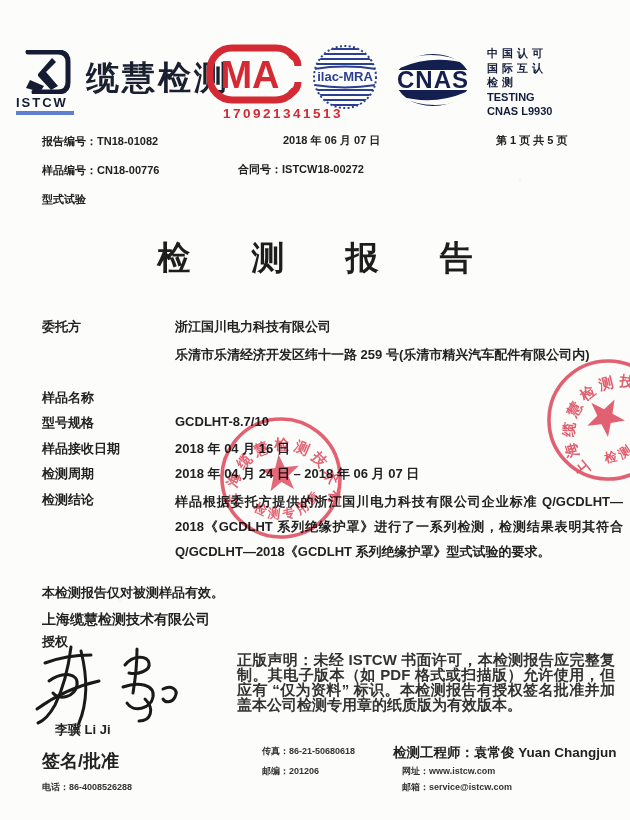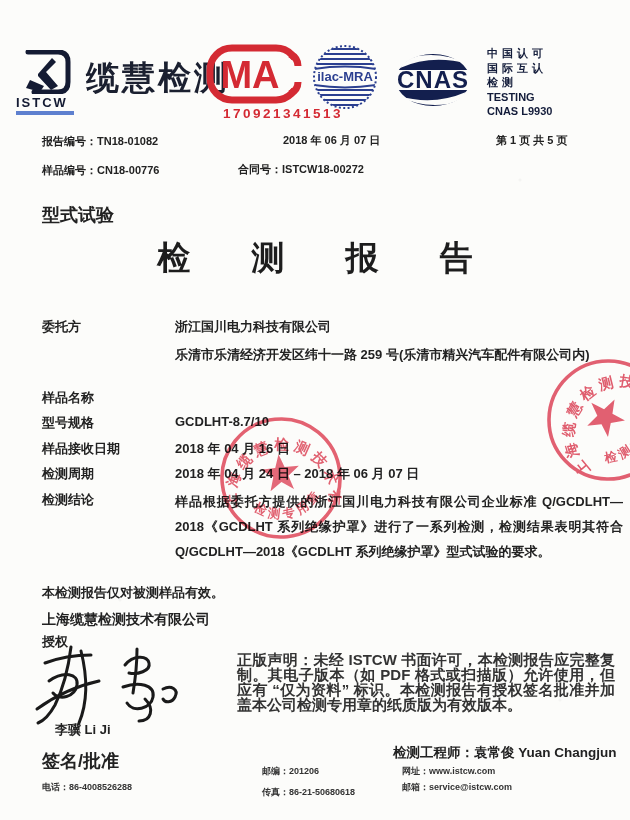--- a/index.html
+++ b/index.html
@@ -89,21 +89,21 @@
     <div class="cn">检测</div>
     <div>TESTING</div>
     <div>CNAS L9930</div>
   </div>
 
   <div class="abs meta" style="left:42px;top:134px;">报告编号：TN18-01082</div>
   <div class="abs meta" style="left:283px;top:133px;">2018 年 06 月 07 日</div>
   <div class="abs meta" style="left:496px;top:133px;">第 1 页 共 5 页</div>
   <div class="abs meta" style="left:42px;top:163px;">样品编号：CN18-00776</div>
   <div class="abs meta" style="left:238px;top:162px;">合同号：ISTCW18-00272</div>
-  <div class="abs meta" style="left:42px;top:192px;font-size:18px;margin-top:11px;">型式试验</div>
+  <div class="abs meta" style="left:42px;top:192px;font-size:11px;">型式试验</div>
 
   <div class="abs" id="title">检 测 报 告</div>
 
   <div class="abs flabel" style="top:318px;">委托方</div>
   <div class="abs fvalue" style="top:318px;">浙江国川电力科技有限公司</div>
   <div class="abs fvalue" style="top:346px;">乐清市乐清经济开发区纬十一路 259 号(乐清市精兴汽车配件有限公司内)</div>
 
   <div class="abs flabel" style="top:389px;">样品名称</div>
 
   <div class="abs flabel" style="top:414px;">型号规格</div>
@@ -138,21 +138,21 @@
   </svg>
 
   <div class="abs" id="disclaimer">正版声明：未经 ISTCW 书面许可，本检测报告应完整复制。其电子版本（如 PDF 格式或扫描版）允许使用，但应有 “仅为资料” 标识。本检测报告有授权签名批准并加盖本公司检测专用章的纸质版为有效版本。</div>
 
   <div class="abs cjk" style="left:55px;top:721px;font-size:13px;">李骥 Li Ji</div>
   <div class="abs cjk" style="left:42px;top:749px;font-size:18px;">签名/批准</div>
   <div class="abs cjk" style="left:393px;top:744px;font-size:13.5px;text-align:right;">检测工程师：袁常俊 Yuan Changjun</div>
 
   <div class="abs foot" style="left:42px;top:779px;">电话：86-4008526288</div>
   <div class="abs foot" style="left:262px;top:763px;">邮编：201206</div>
-  <div class="abs foot" style="left:262px;top:784px;text-align:center;">传真：86-21-50680618</div>
+  <div class="abs foot" style="left:262px;top:743px;text-align:center;">传真：86-21-50680618</div>
   <div class="abs foot" style="left:402px;top:763px;">网址：www.istcw.com</div>
   <div class="abs foot" style="left:402px;top:779px;">邮箱：service@istcw.com</div>
 
   <svg class="abs stamp" style="left:206px;top:403px;transform:rotate(-6deg);opacity:.8;" width="150" height="150" viewBox="0 0 150 150">
     <defs>
       <path id="arcA" d="M 28.7 101.5 A 47 47 0 1 1 121.3 101.5"></path>
       <path id="arcA2" d="M 40 99 A 46 46 0 0 0 110 99"></path>
     </defs>
     <circle cx="75" cy="75" r="59" fill="none" stroke="#e03b50" stroke-width="3.6"></circle>
     <polygon fill="#e0455a" points="75,51 79.7,64.5 94,64.8 82.6,73.5 86.8,87.2 75,79 63.2,87.2 67.4,73.5 56,64.8 70.3,64.5"></polygon>

